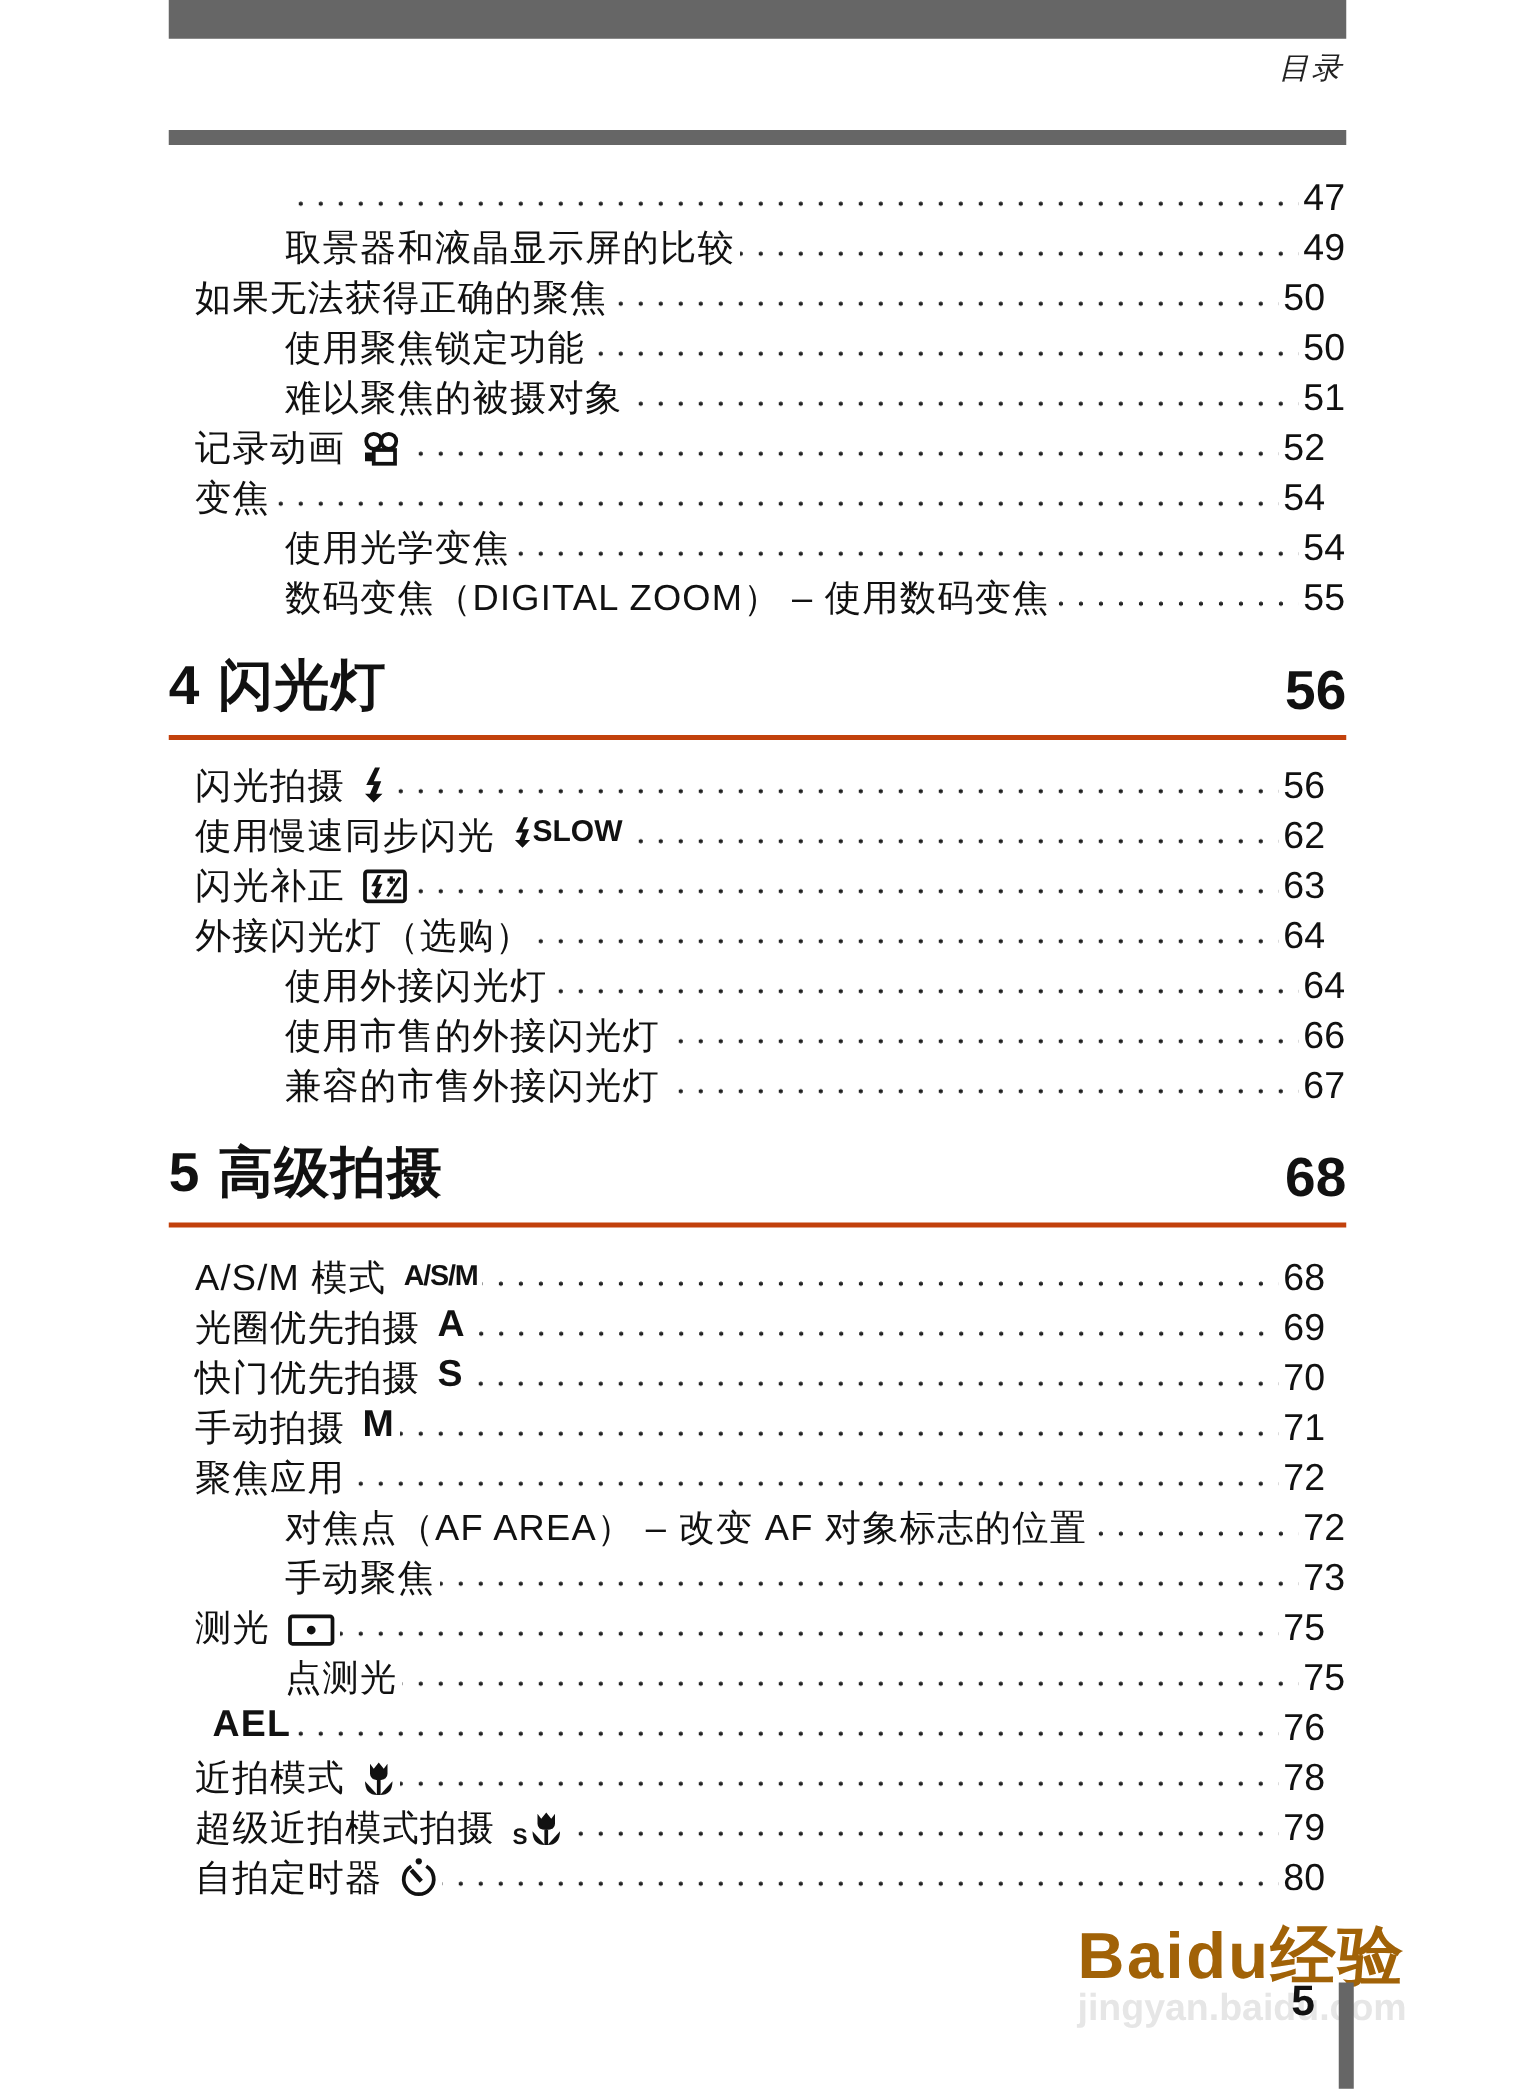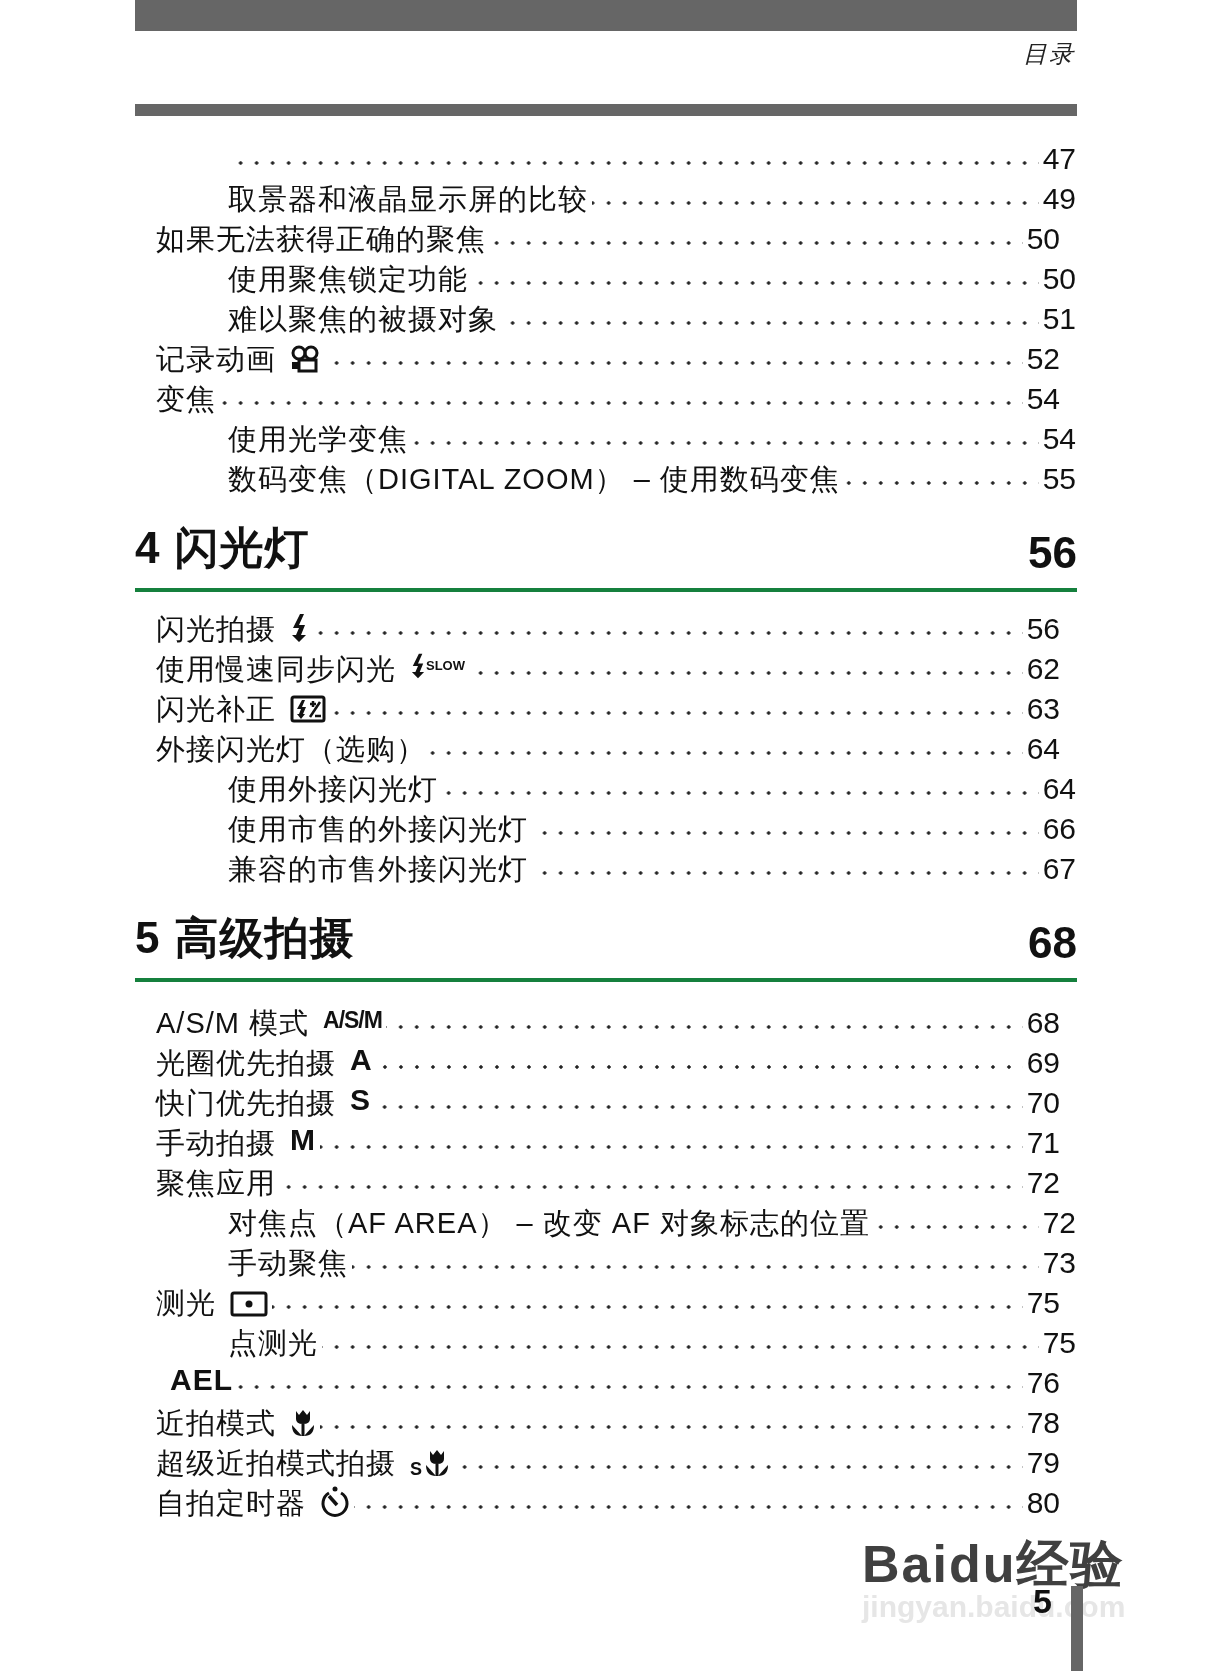--- a/index.html
+++ b/index.html
@@ -15,30 +15,30 @@
          display: flex; align-items: flex-end; font-size: 29px; line-height: 34px; }
   .row.lvl2 { left: 228px; width: 848px; }
   .row .label { white-space: nowrap; display: flex; align-items: flex-end; letter-spacing: 1px; }
   .row .icon { display: inline-flex; align-items: center; margin-left: 14px; margin-bottom: 3px; }
   .row .dots { flex: 1; height: 34px; margin: 0 4px;
                background-image: radial-gradient(circle, #222 1.5px, transparent 1.8px);
                background-size: 16px 34px; background-position: right 6px bottom -4px;
                background-repeat: repeat-x; }
   .row .page { white-space: nowrap; font-size: 30px; }
   .chapter { position: absolute; left: 135px; width: 942px; height: 60px;
-             border-bottom: 4px solid #15803d; display: flex; align-items: flex-end;
+             border-bottom: 4px solid #c2410c; display: flex; align-items: flex-end;
              justify-content: space-between; padding-bottom: 10px; box-sizing: content-box; }
   .chapter .ch-title { font-size: 44px; font-weight: bold; letter-spacing: 1px; }
   .chapter .ch-title .num { margin-right: 14px; }
   .chapter .ch-page { font-size: 44px; font-weight: bold; }
   .bold-glyph { font-weight: bold; font-size: 30px; }
-  .slow { font-weight: bold; font-size: 13px; letter-spacing: 0; }
+  .slow { font-weight: bold; font-size: 24px; letter-spacing: 0; }
   .footer-page { position: absolute; left: 1033px; top: 1582px; font-size: 34px; font-weight: bold; }
   .side-tab { position: absolute; left: 1071px; top: 1586px; width: 12px; height: 85px; background: #666666; }
-  .watermark { position: absolute; left: 862px; top: 1530px; color: #404040;
+  .watermark { position: absolute; left: 862px; top: 1530px; color: #a16207;
                font-size: 52px; font-weight: bold; letter-spacing: 2px; }
   .watermark2 { position: absolute; left: 862px; top: 1590px; color: #e6e6e6; font-size: 30px; font-weight: bold; }
 </style>
 </head>
 <body>
 
 <div class="bar bar-top"></div>
 <div class="header-title">目录</div>
 <div class="bar bar-mid"></div>
 

